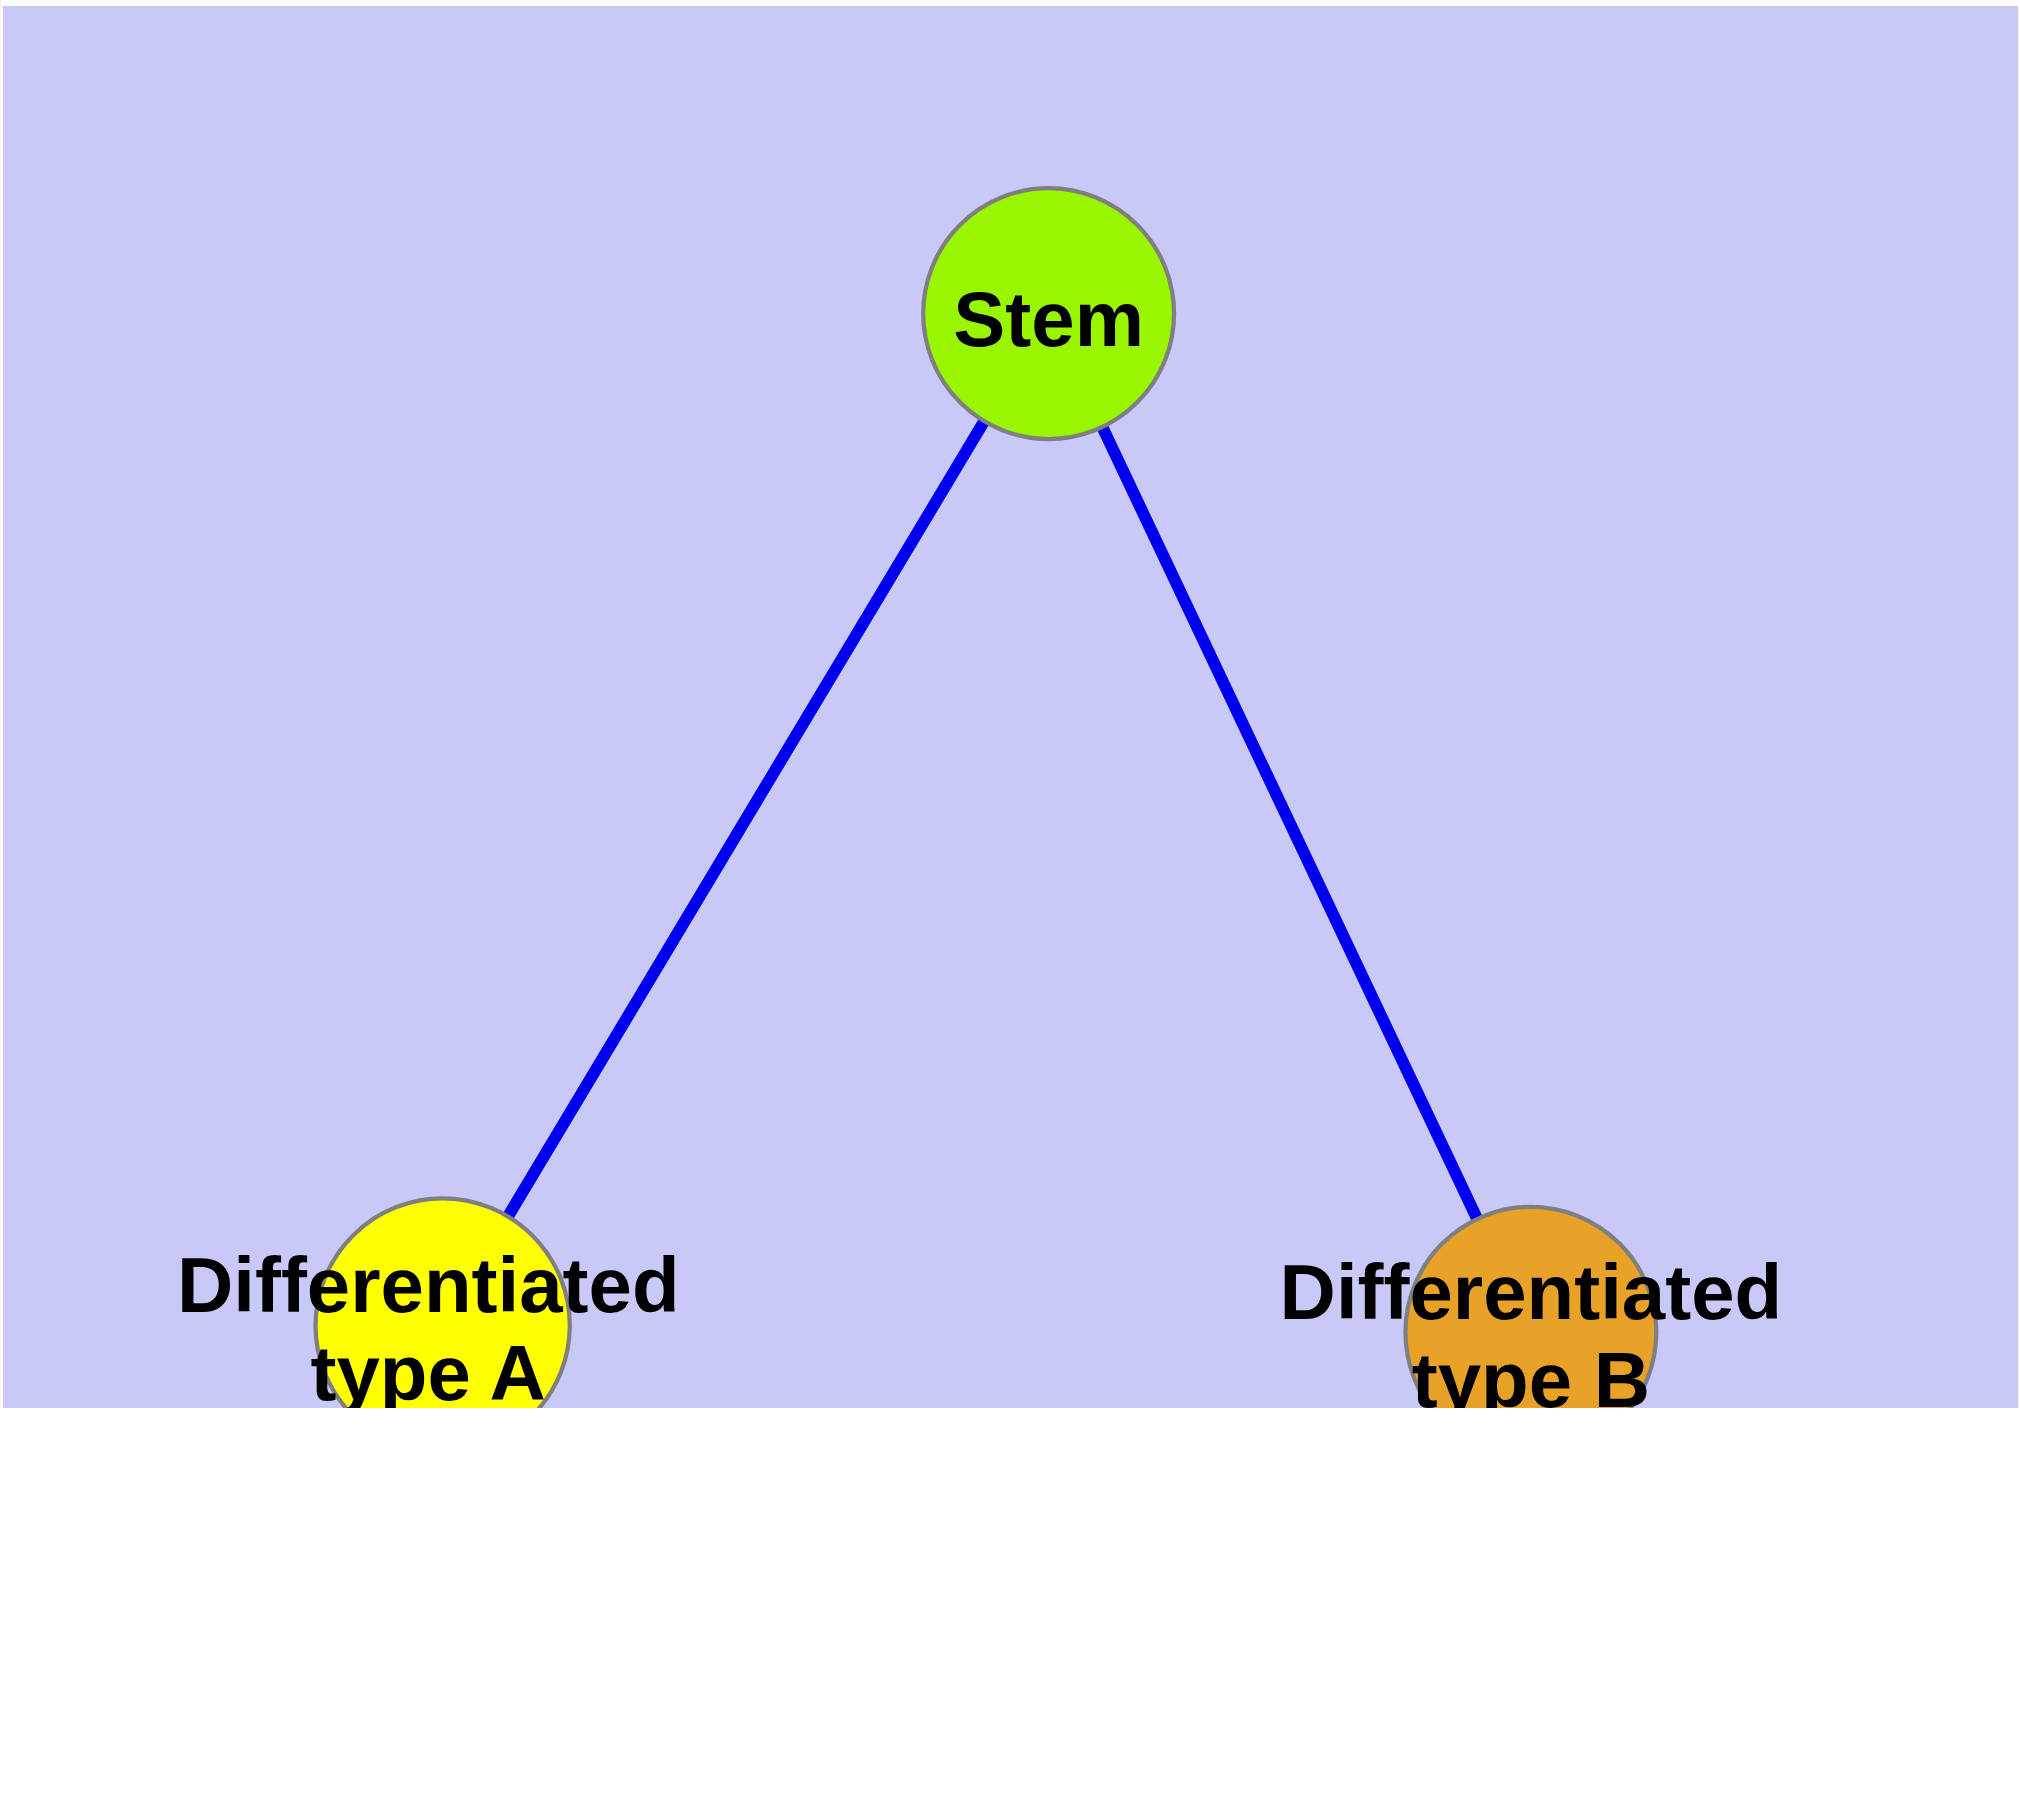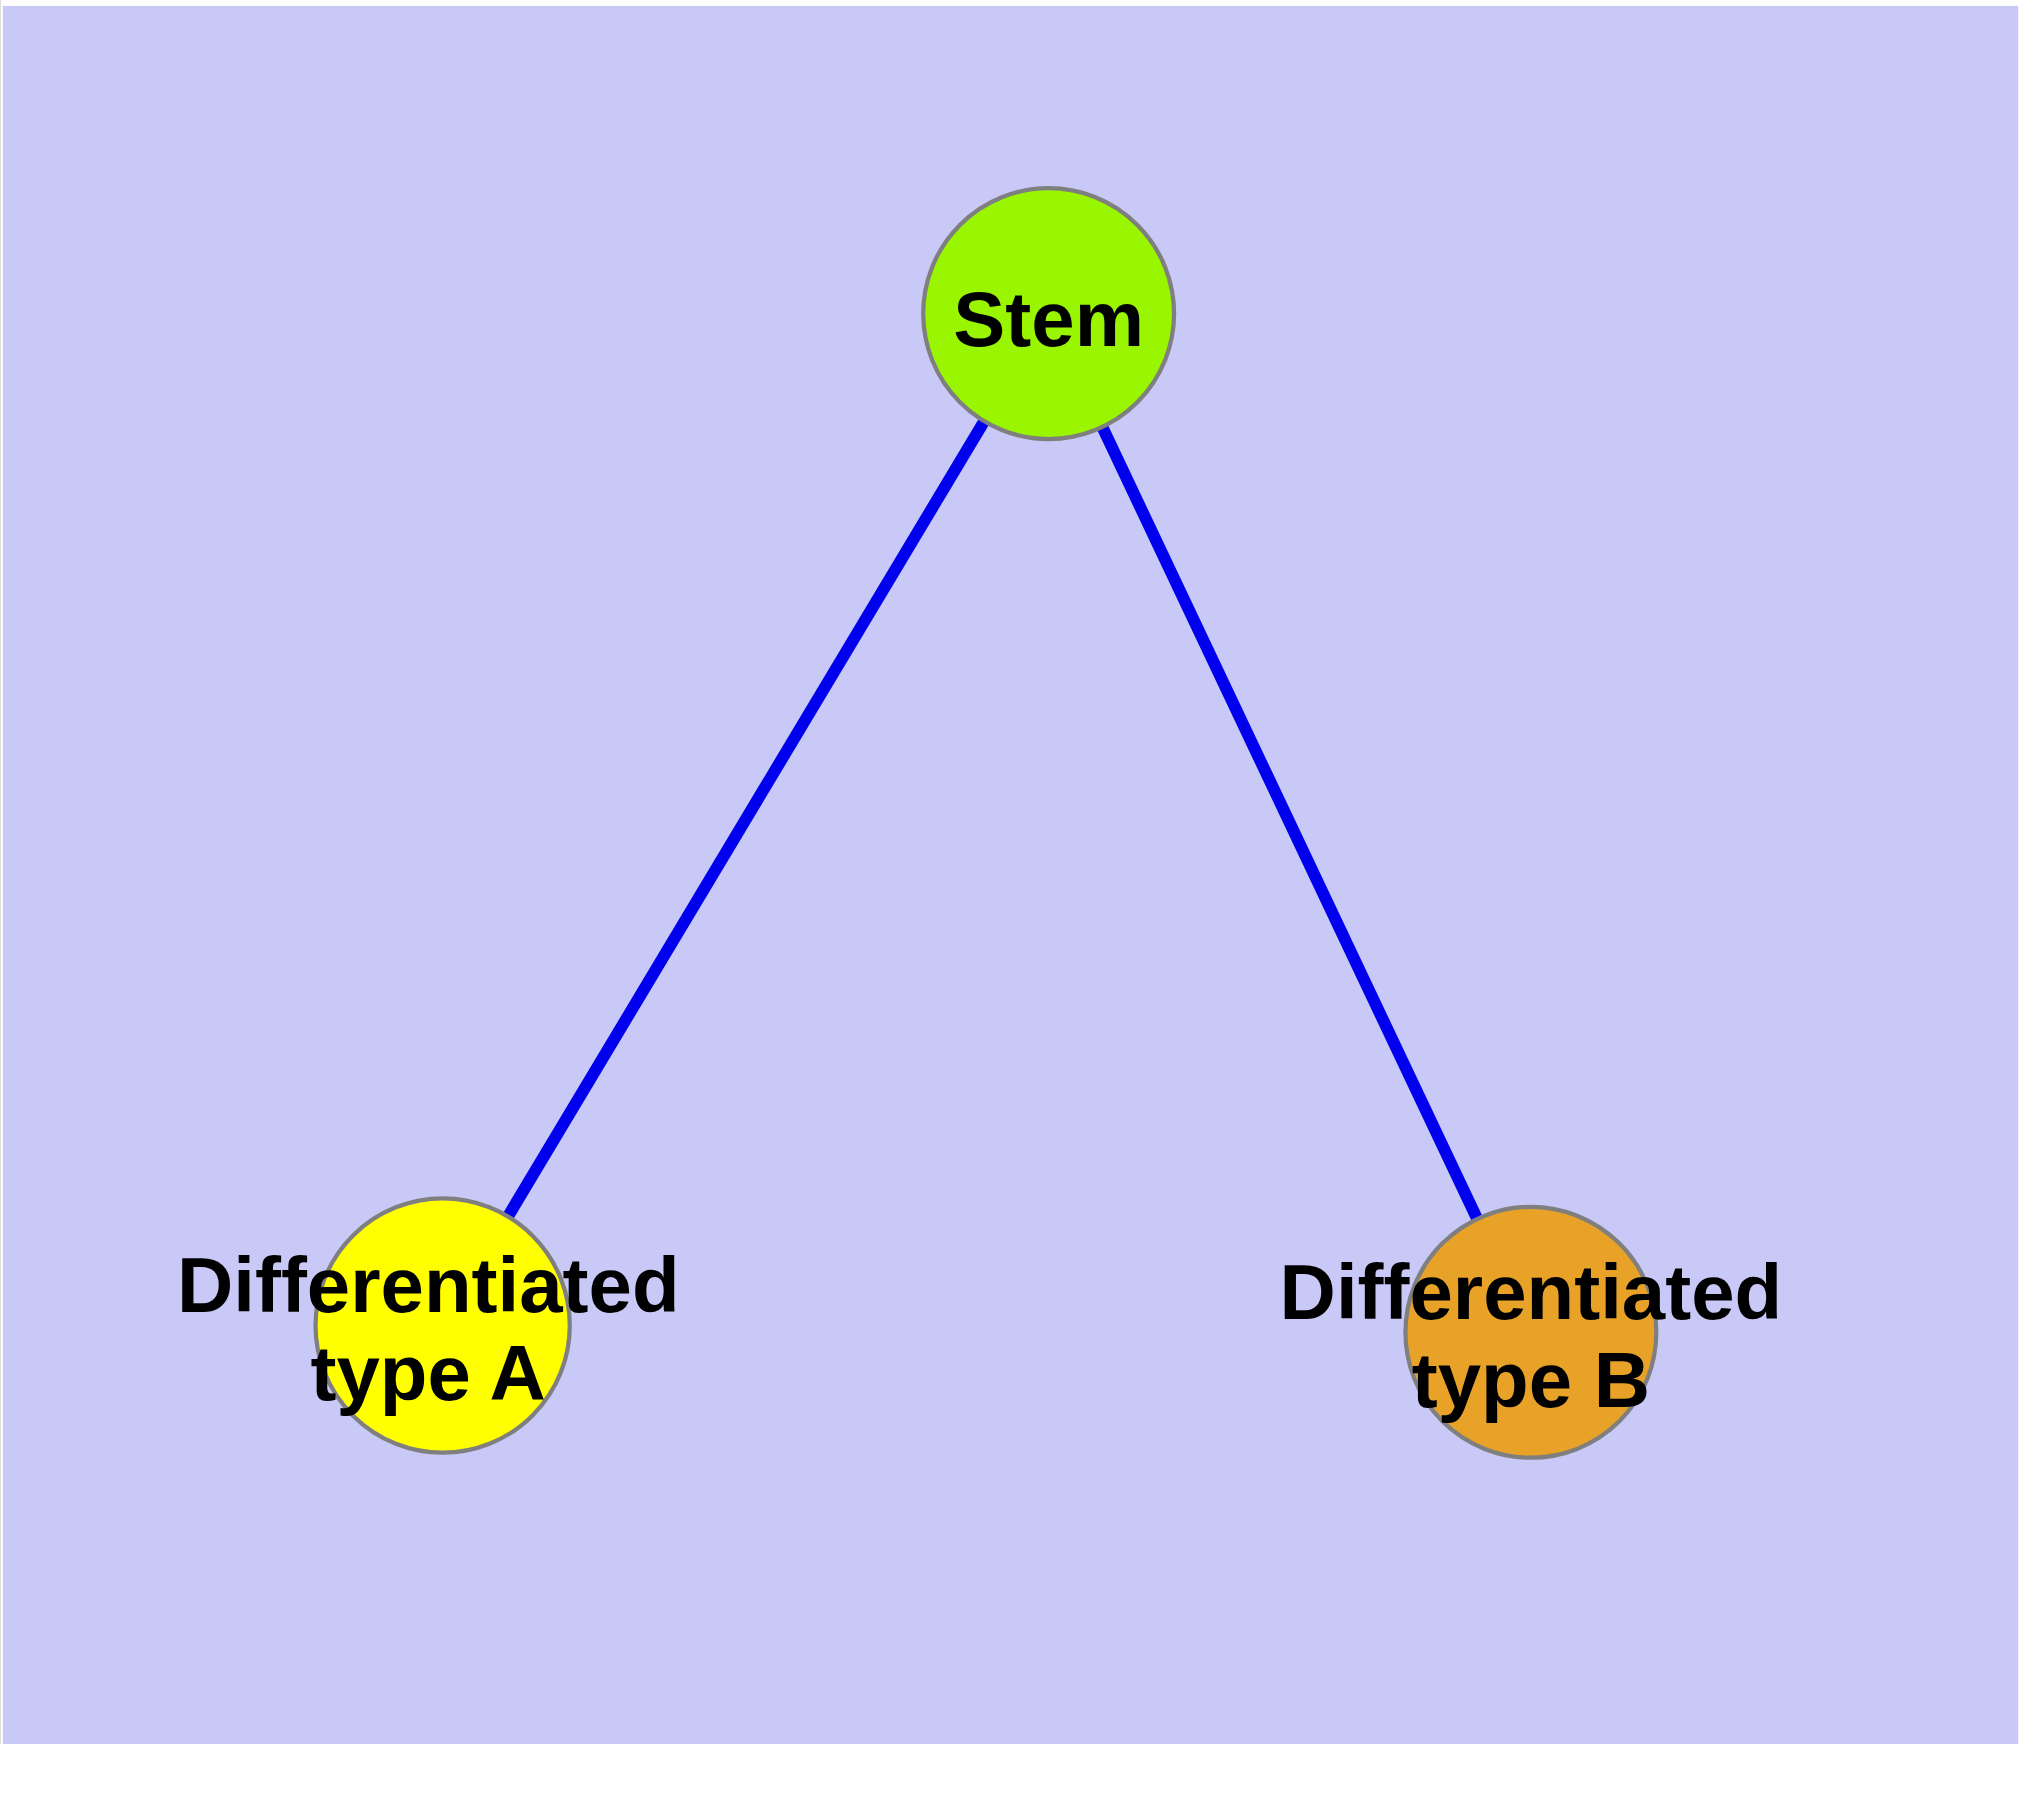--- a/index.html
+++ b/index.html
@@ -2,23 +2,23 @@
 <html style="font-size:13.6px"><head>
 <meta charset="utf-8">
 <style>
   html, body {
     margin: 0;
     padding: 0;
     background: #ffffff;
   }
   .figure-wrap {
     width: 2021px;
-    height: 1744px;
+    height: 1408px;
     position: relative;
-    background: #737373;
+    background: #fde047;
   }
   svg.graph {
     display: block;
     width: 2021px;
     height: 1812px;
   }
   .node-label {
     font-family: "Liberation Sans", sans-serif;
     font-weight: bold;
     font-size: 92px;

